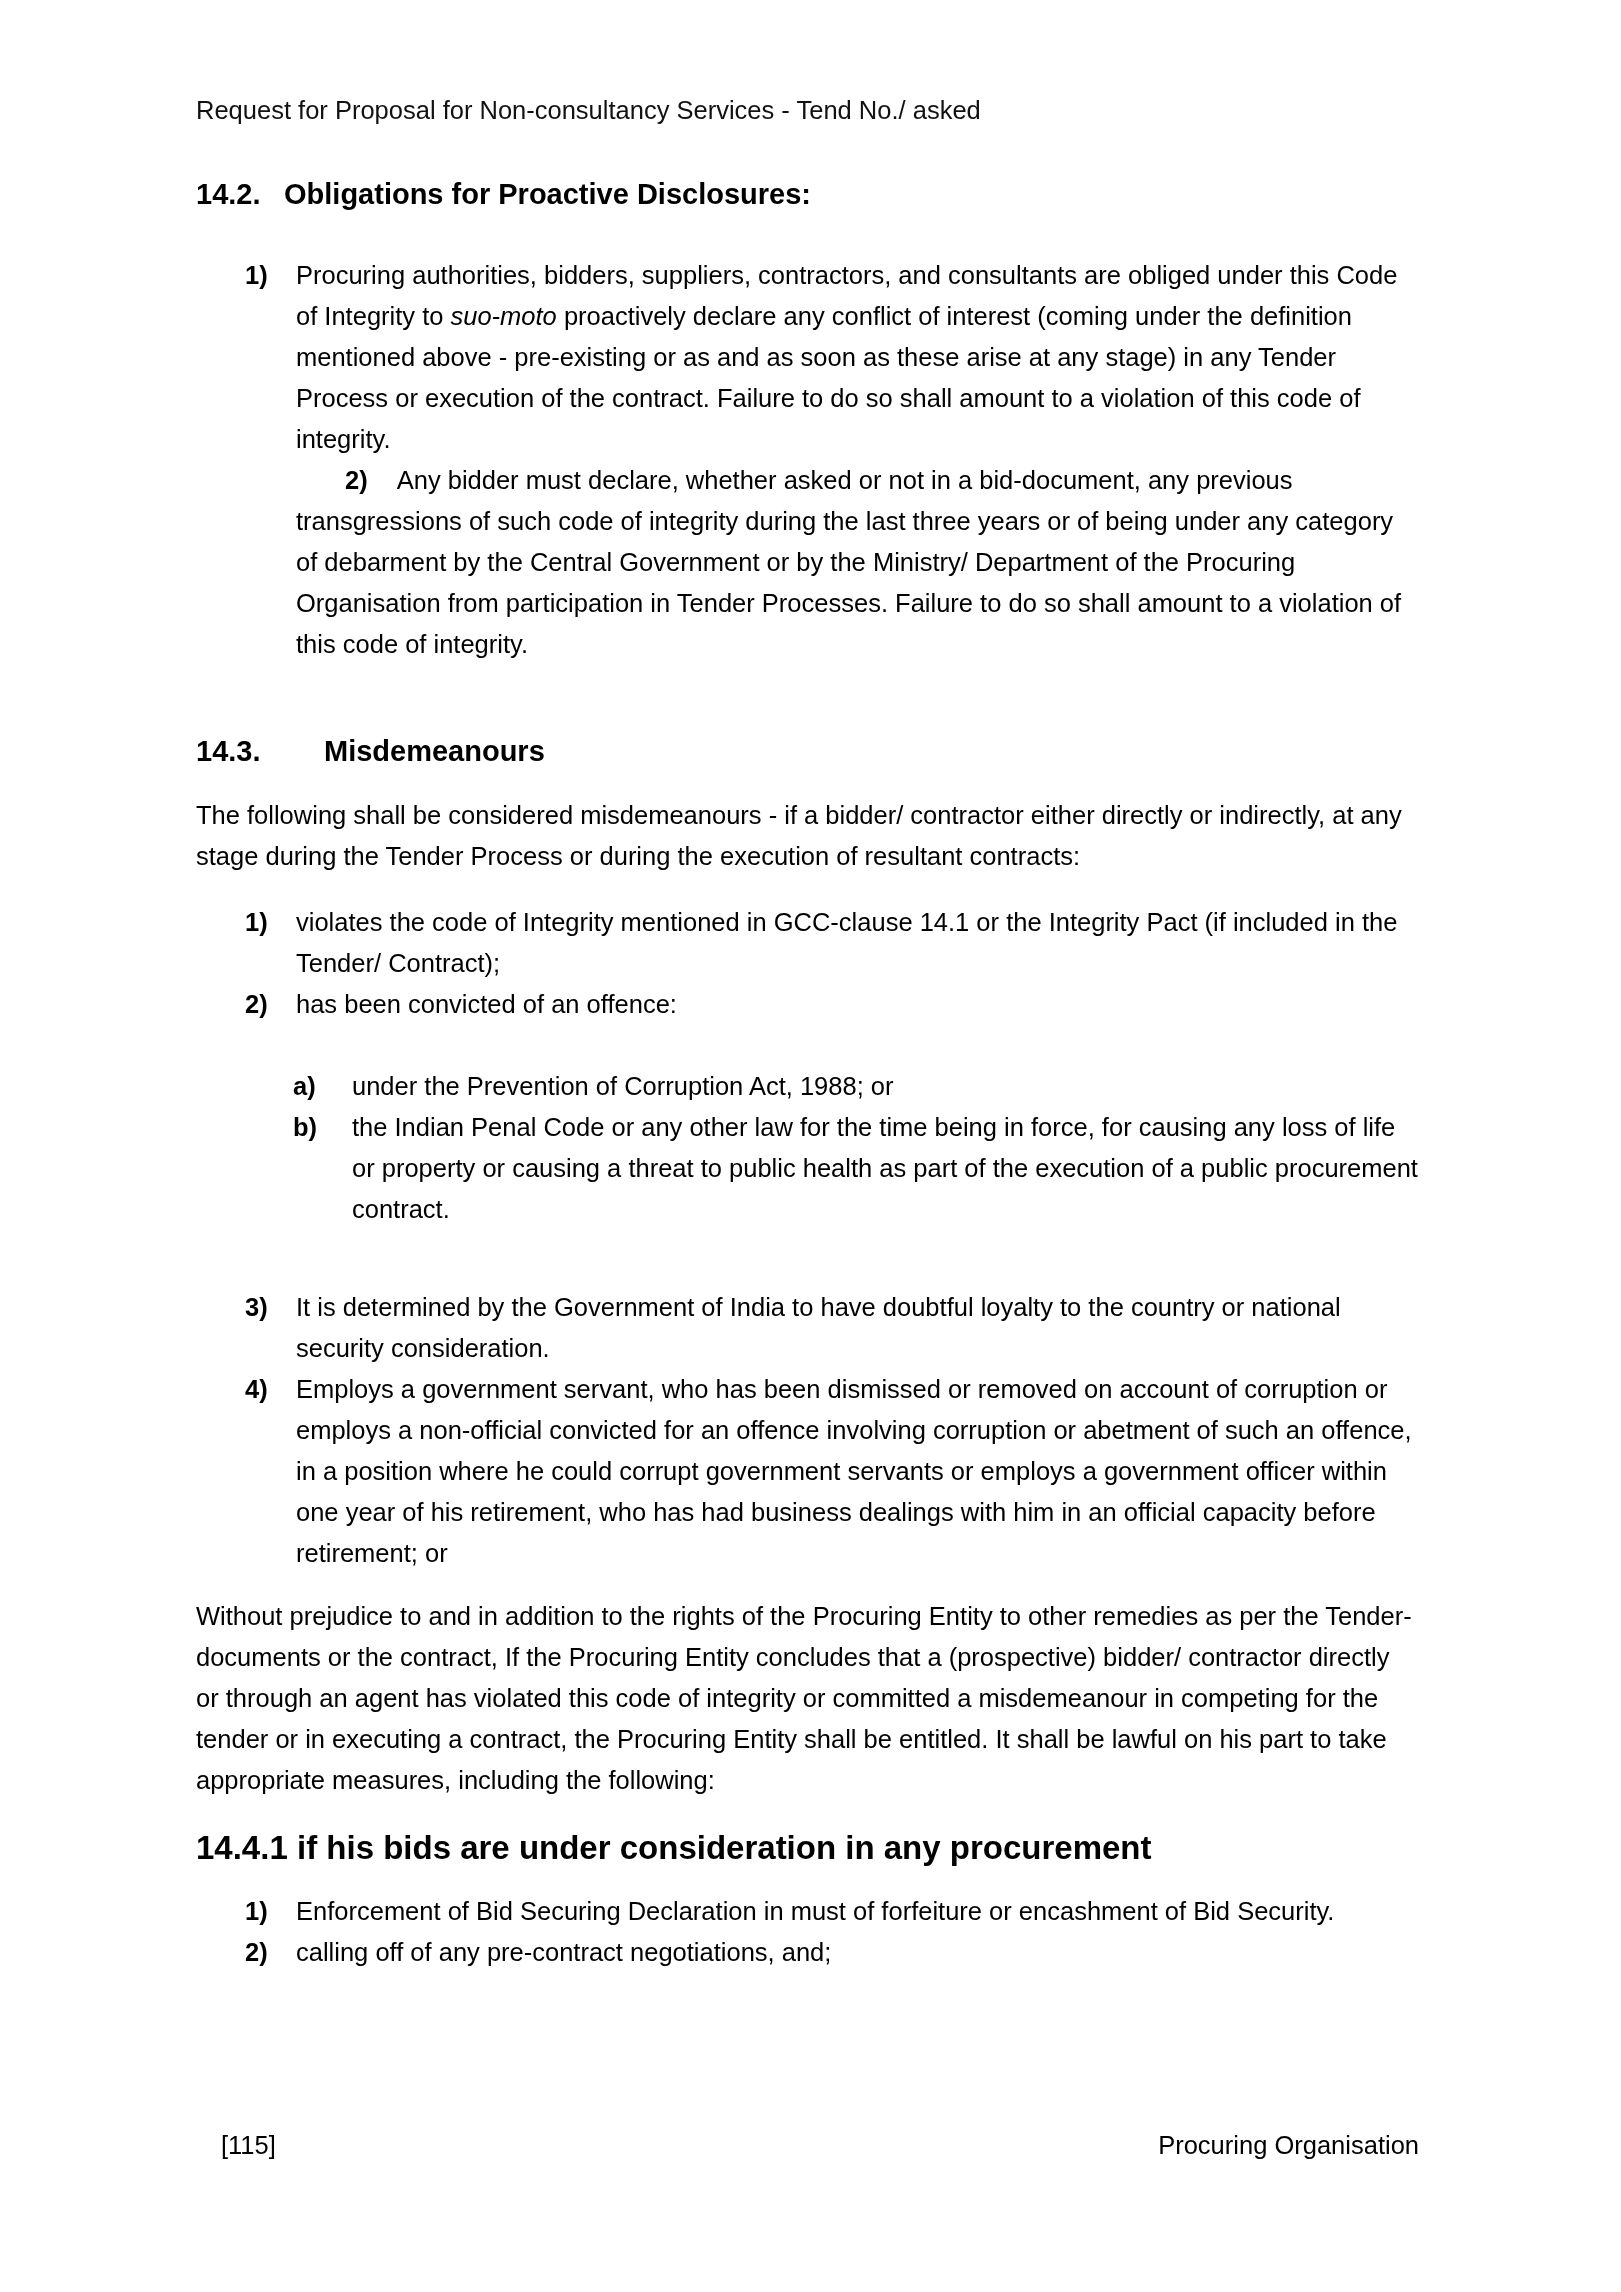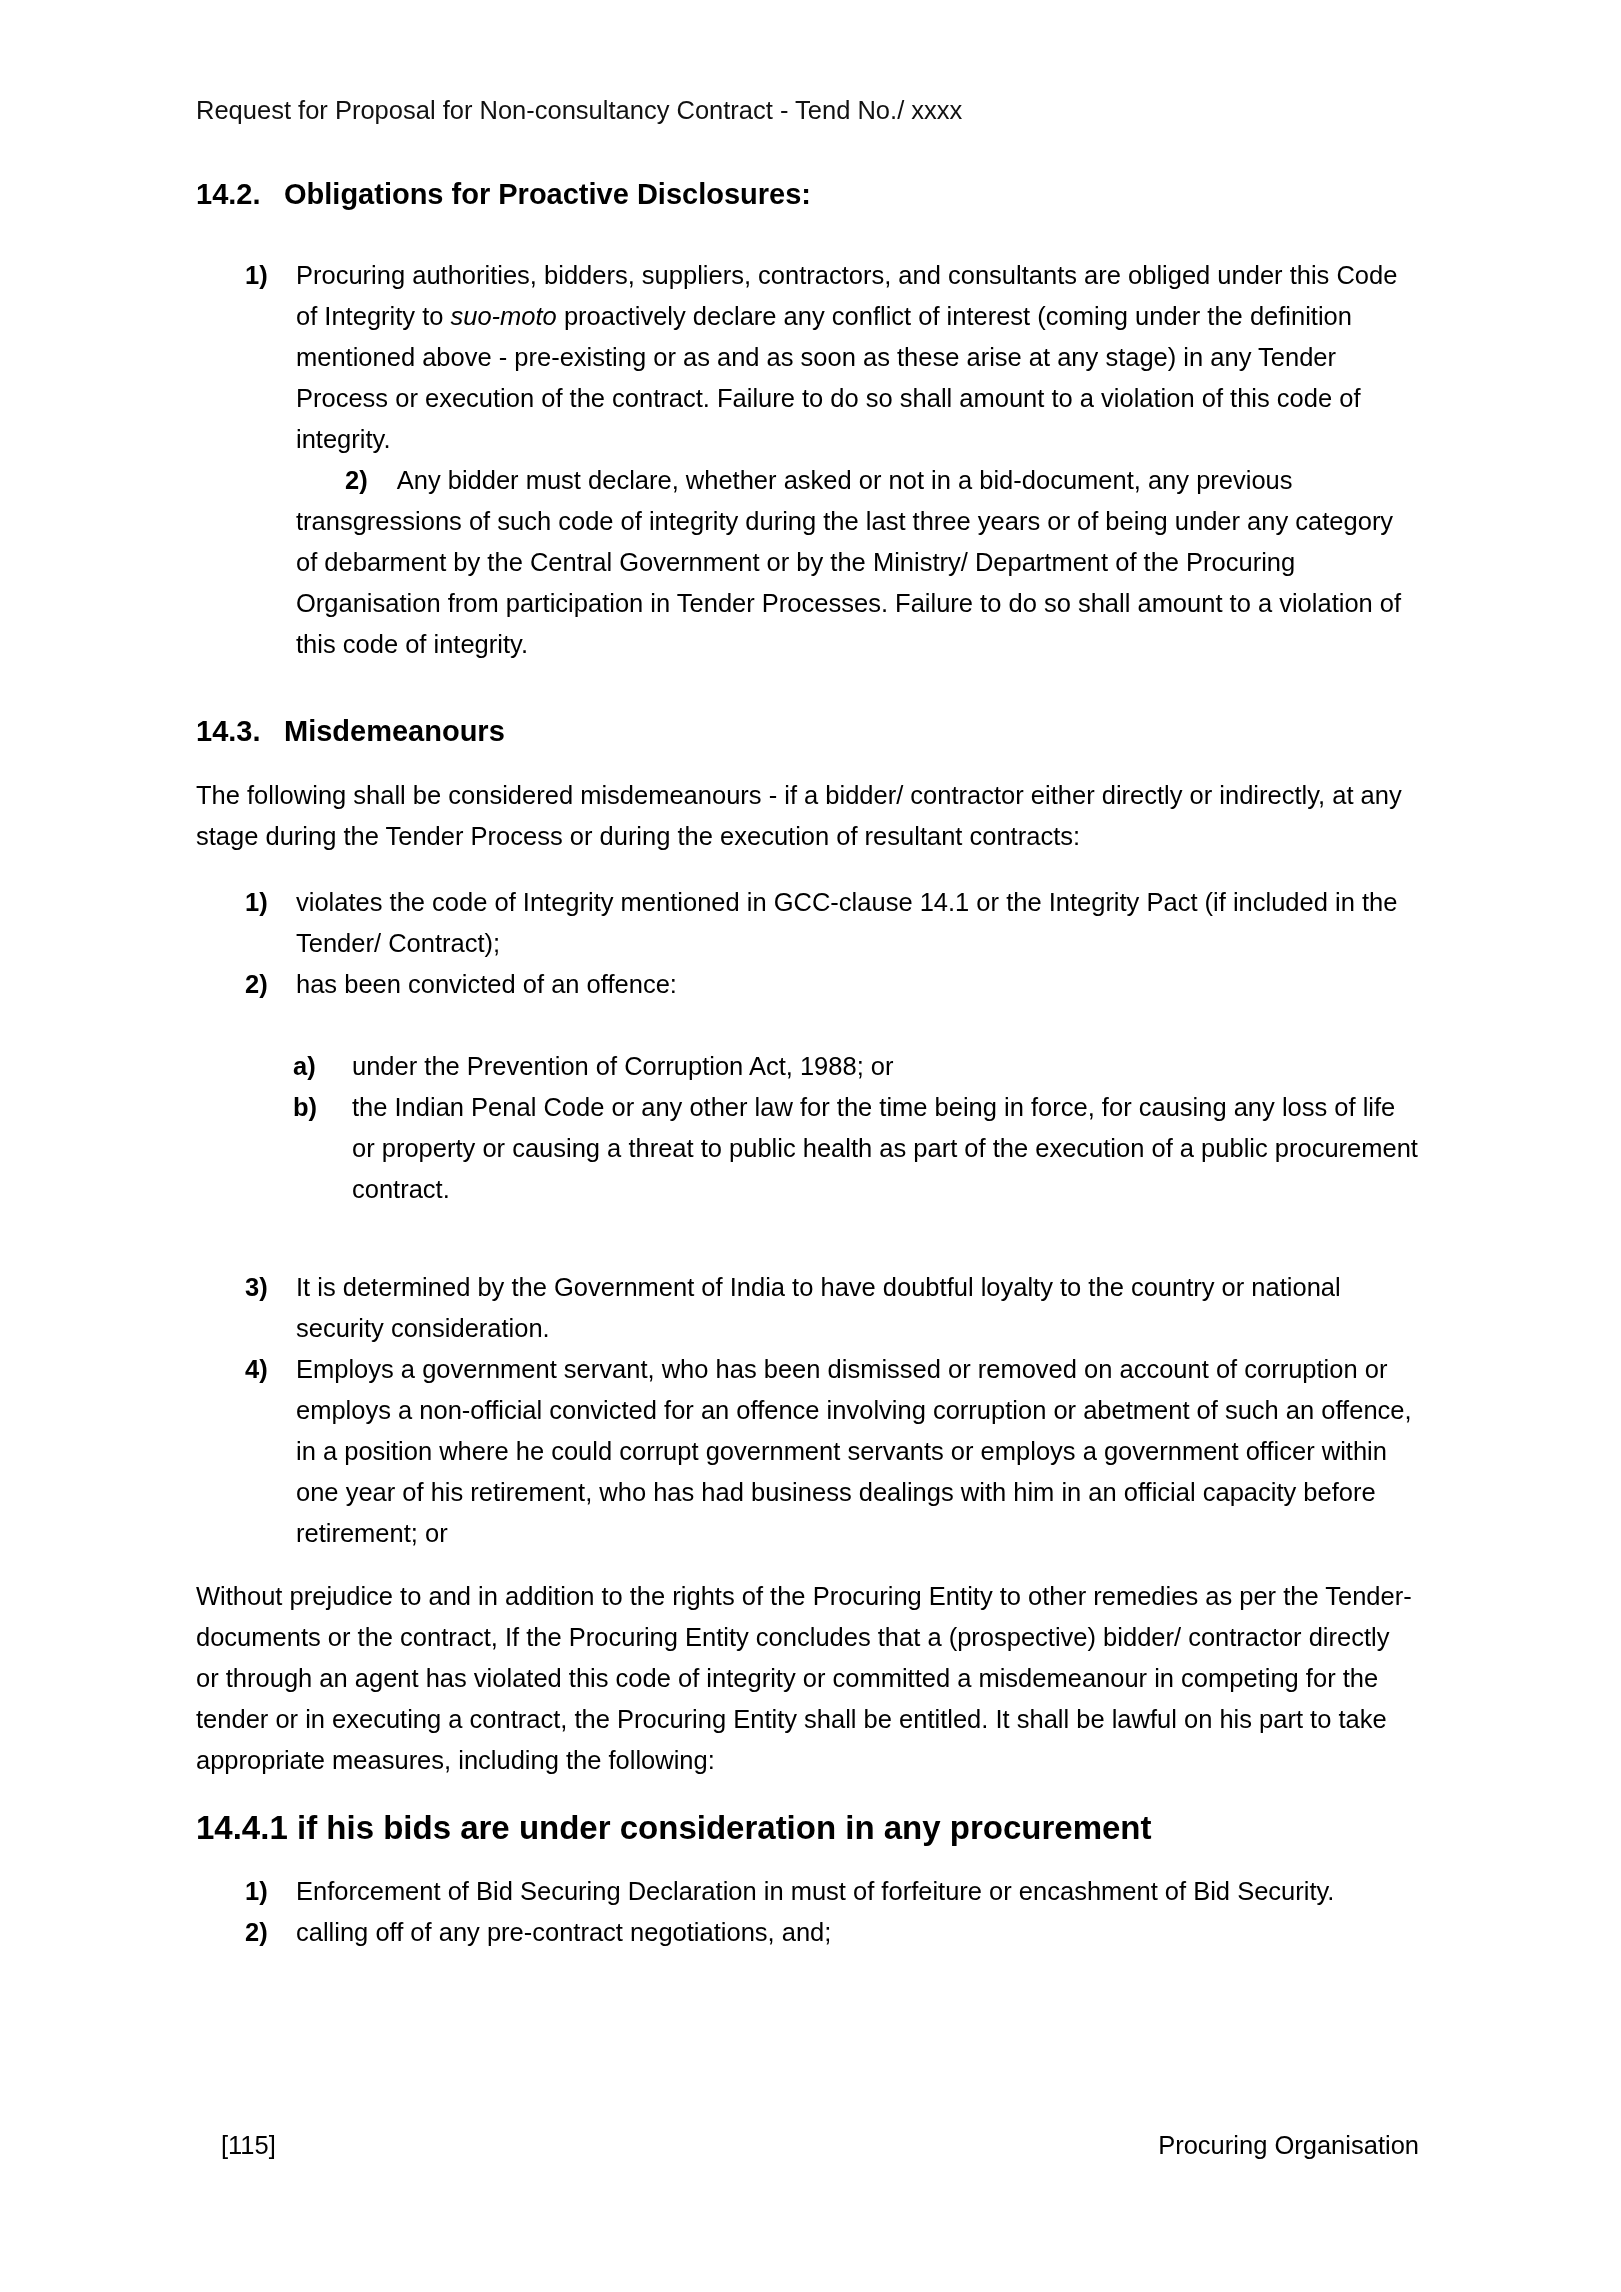--- a/index.html
+++ b/index.html
@@ -30,21 +30,21 @@
   }
   .h2 .hnum{flex:none;width:88px;}
   .h3{
     display:flex;
     font-weight:bold;
     font-size:33px;
     line-height:39px;
   }
   .h3 .hnum{flex:none;width:101px;}
   .h2-142{margin-top:46px;}
-  .h2-143{margin-top:45px;}
+  .h2-143{margin-top:65px;gap:40px;}
   .h2-144{margin-top:43px;}
   .h3-1441{margin-top:27.4px;}
   .para{margin:0;}
   .intro{margin-top:21.6px;}
   .body-144{margin-top:21.6px;}
   .li{
     display:flex;
     margin-left:49px;
   }
   .li .num{
@@ -78,21 +78,21 @@
     line-height:33px;
   }
   .footer .pageno{position:absolute;left:221px;top:0;}
   .footer .org{position:absolute;right:202px;top:0;}
 </style>
 </head>
 <body>
 
 <div class="page">
 
-  <div class="header-line">Request for Proposal for Non-consultancy Contract - Tend No./ xxxx</div>
+  <div class="header-line">Request for Proposal for Non-consultancy Services - Tend No./ asked</div>
 
   <div class="h2 h2-142">
     <span class="hnum">14.2.</span>
     <span class="htext">Obligations for Proactive Disclosures:</span>
   </div>
 
   <div class="li mt-item1">
     <span class="num">1)</span>
     <div class="t"><span>Procuring authorities, bidders, suppliers, contractors, and consultants are obliged under this Code of Integrity to </span><em>suo-moto</em><span> proactively declare any conflict of interest (coming under the definition mentioned above - pre-existing or as and as soon as these arise at any stage) in any Tender Process or execution of the contract. Failure to do so shall amount to a violation of this code of integrity.</span></div>
   </div>

